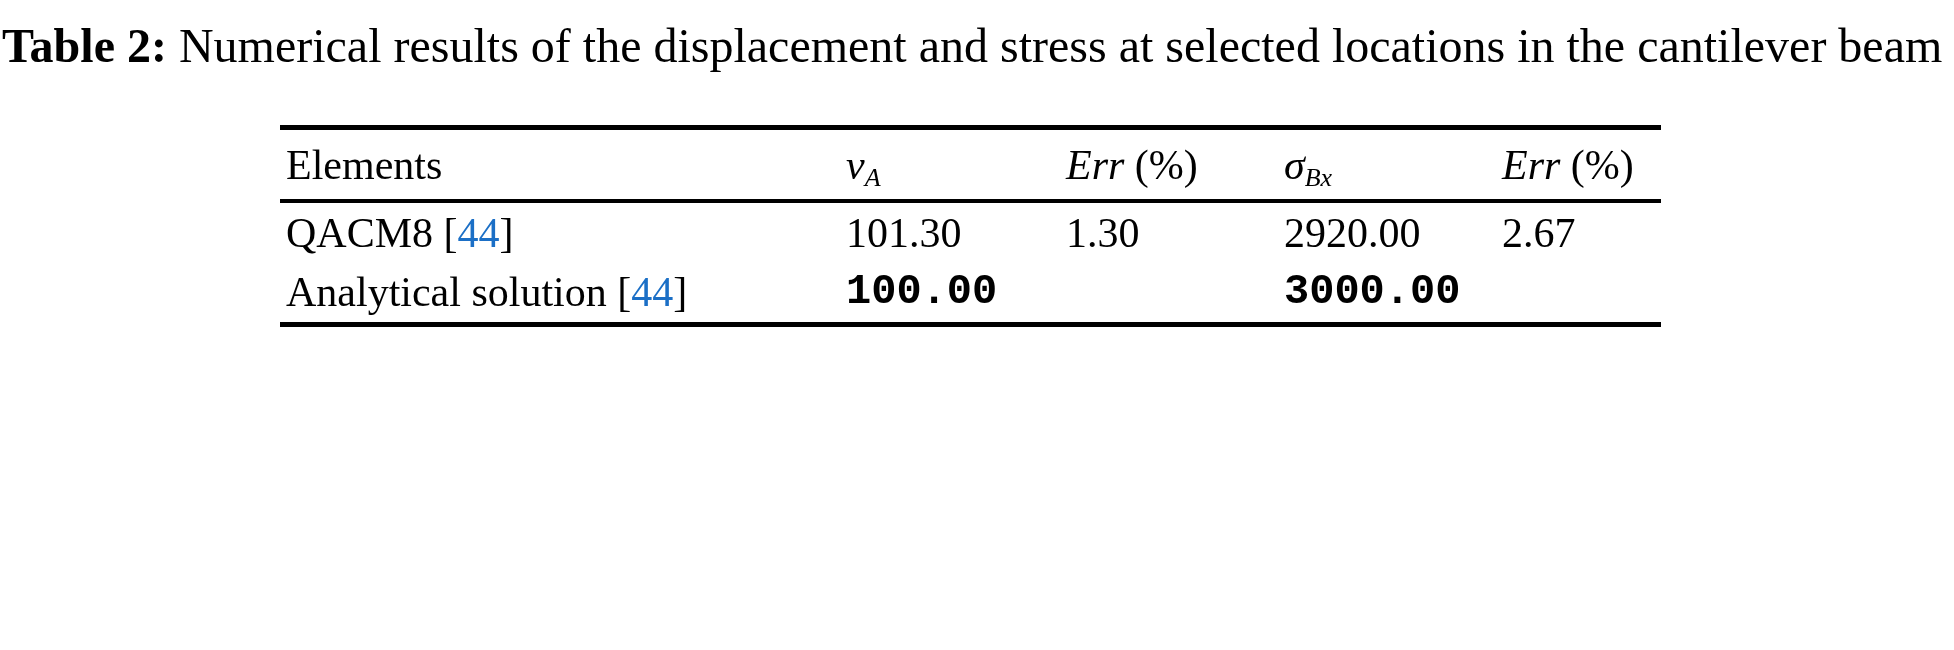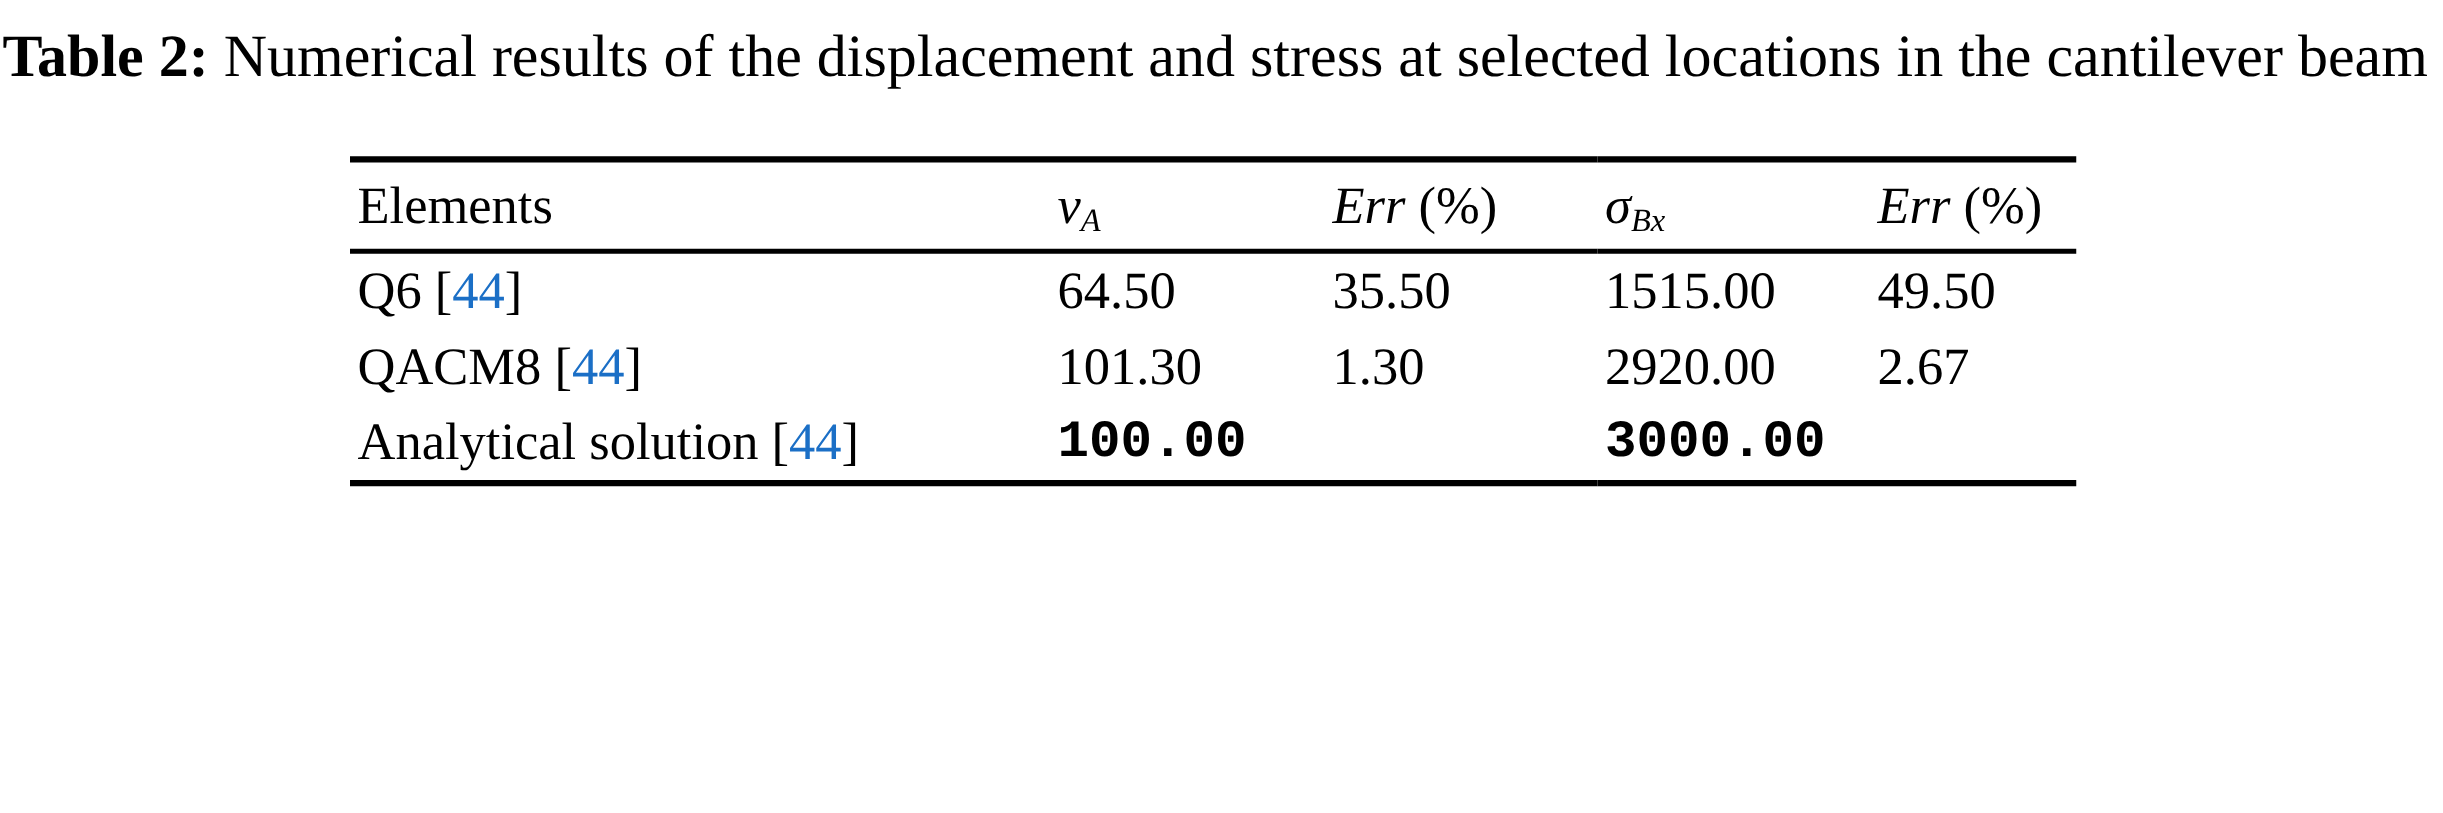--- a/index.html
+++ b/index.html
@@ -96,27 +96,20 @@
       <tr id="header-row">
           <th><span>Elements</span></th>
           <th><span class="it">v</span><sub class="subit">A</sub></th>
           <th><span class="it">Err</span><span> (%)</span></th>
           <th><span class="it">σ</span><sub class="subit">Bx</sub></th>
           <th><span class="it">Err</span><span> (%)</span></th>
         </tr>
     </thead>
     <tbody id="table-body">
         <tr>
-          <td><span>Q6 </span>[<a class="cite" style="color: rgb(27, 111, 198);">44</a>]</td>
-          <td>64.50</td>
-          <td>35.50</td>
-          <td>1515.00</td>
-          <td>49.50</td>
-        </tr>
-        <tr>
           <td><span>QACM8 </span>[<a class="cite" style="color: rgb(27, 111, 198);">44</a>]</td>
           <td>101.30</td>
           <td>1.30</td>
           <td>2920.00</td>
           <td>2.67</td>
         </tr>
         <tr>
           <td><span>Analytical solution </span>[<a class="cite" style="color: rgb(27, 111, 198);">44</a>]</td>
           <td class="boldval">100.00</td>
           <td></td>

